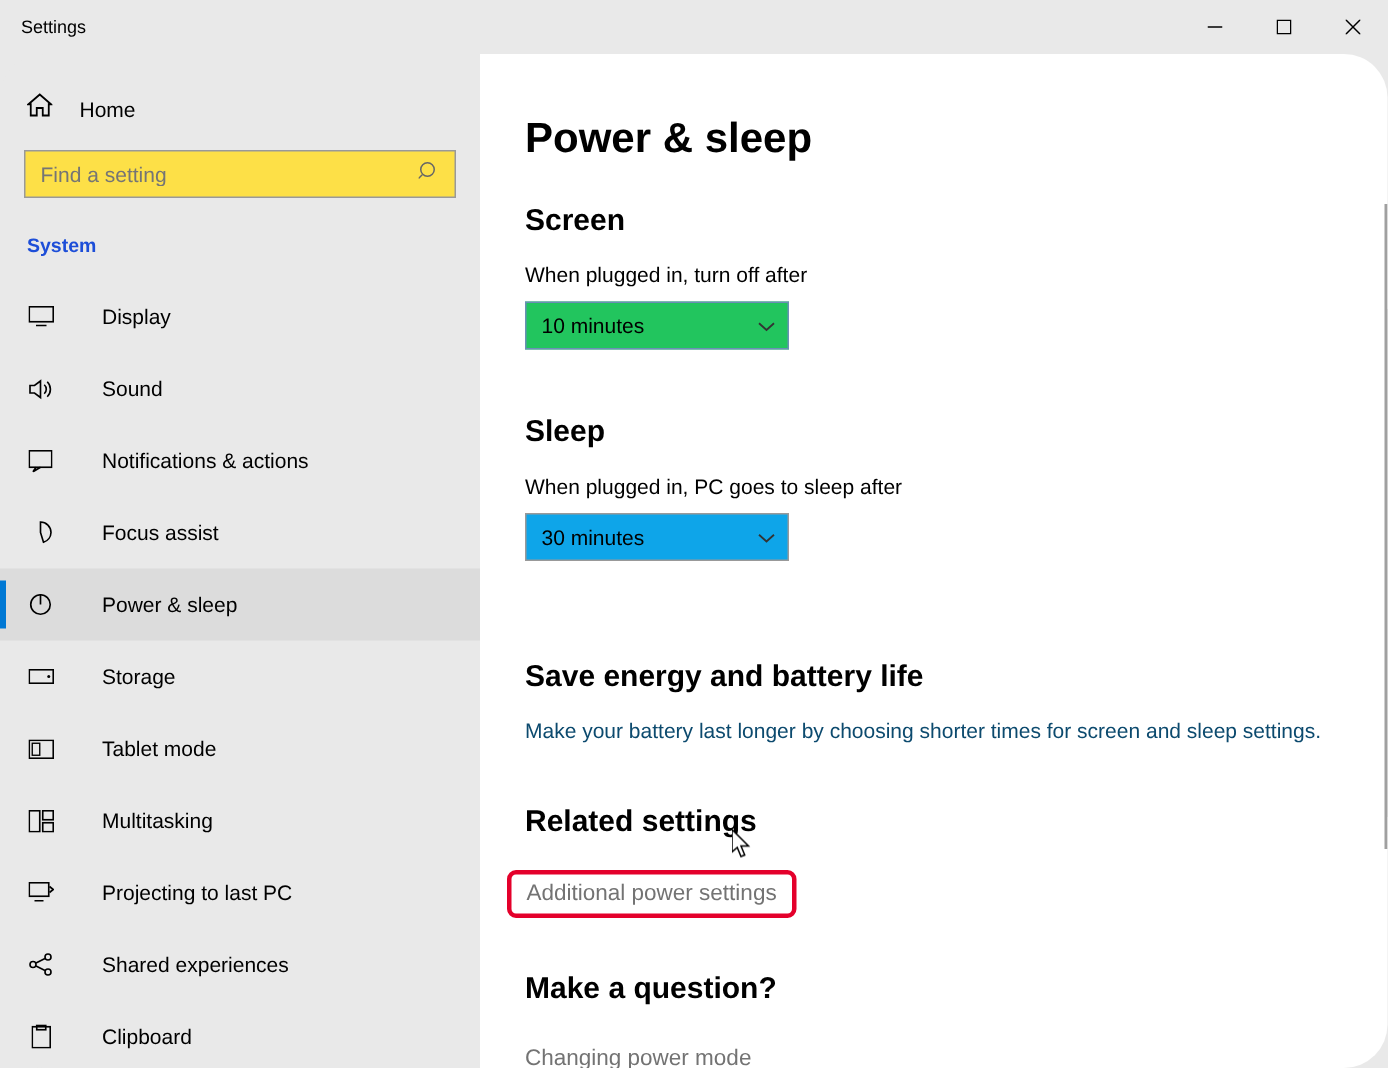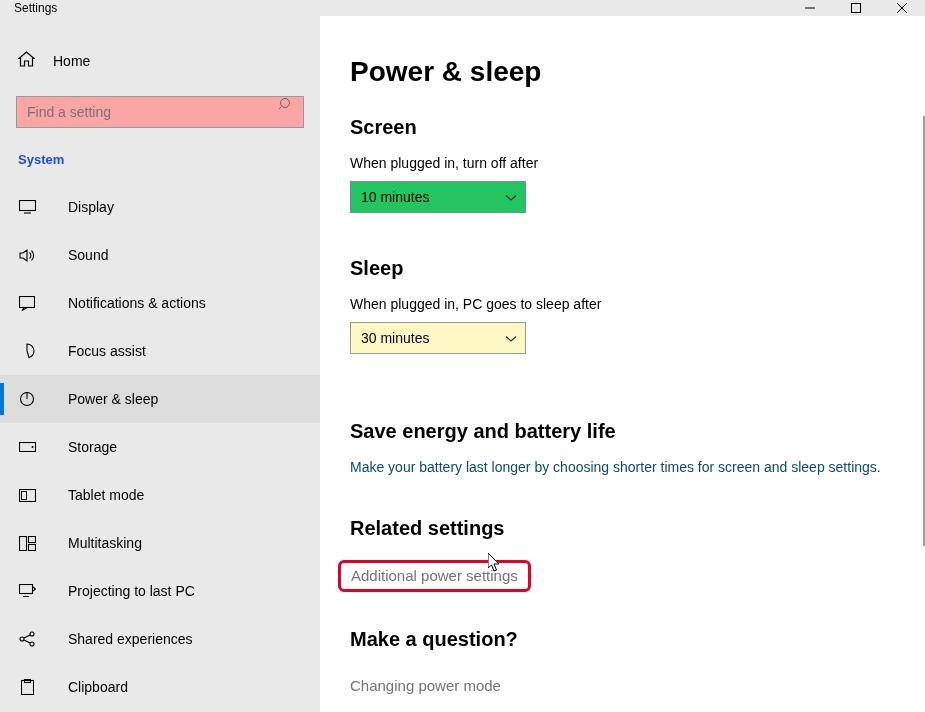--- a/index.html
+++ b/index.html
@@ -11,21 +11,21 @@
       overflow: hidden;
       position: relative;
     }
     .window {
       width: 925px;
       height: 712px;
       display: flex;
       flex-direction: column;
     }
     .titlebar {
-      height: 16px;
+      height: 36px;
       display: flex;
       align-items: center;
       background: #e9e9e9;
     }
     .titlebar-title {
       font-size: 12px;
       color: #000;
       padding-left: 14px;
     }
     .titlebar-spacer { flex: 1; }
@@ -34,20 +34,21 @@
       height: 32px;
       display: flex;
       align-items: center;
       justify-content: center;
     }
     .window-btn svg { display: block; }
     .body-row {
       flex: 1;
       display: flex;
       overflow: hidden;
+      border-radius: 29px;
     }
     .sidebar {
       width: 320px;
       background: #e9e9e9;
       display: flex;
       flex-direction: column;
       padding-top: 26px;
     }
     .home-row {
       display: flex;
@@ -60,22 +61,23 @@
       font-size: 14px;
       color: #000;
     }
     .search-wrap {
       margin: 16px 16px 0 16px;
     }
     .search-box {
       width: 100%;
       height: 32px;
       border: 1px solid #999;
-      background: #fca5a5;
-      display: flex;
+      background: #fde047;
+      display: flex;
+      align-items: center;
       padding: 0 10px;
     }
     .search-box input {
       flex: 1;
       border: none;
       background: transparent;
       font-size: 14px;
       color: #666;
       outline: none;
       font-family: inherit;
@@ -148,21 +150,21 @@
     }
     .dropdown {
       width: 176px;
       height: 32px;
       border: 1px solid #999;
       display: flex;
       align-items: center;
       justify-content: space-between;
       padding: 0 8px 0 10px;
       font-size: 14px;
-      background: #fef9c3;
+      background: #0ea5e9;
     }
     .dropdown.selected {
       background: #22c55e;
       border-color: #6a8fb6;
     }
     .dropdown .chev {
       color: #333;
     }
     .section-gap { height: 44px; }
     .subtext {

